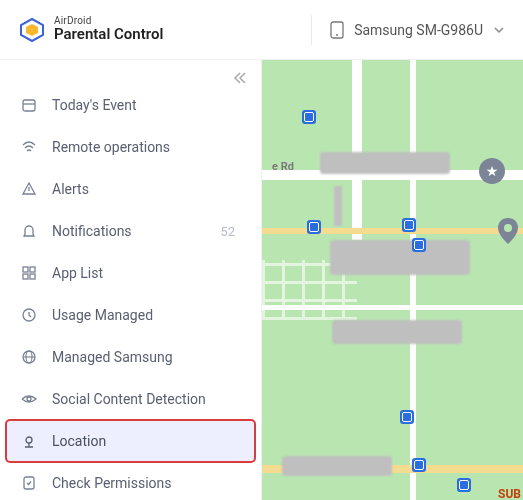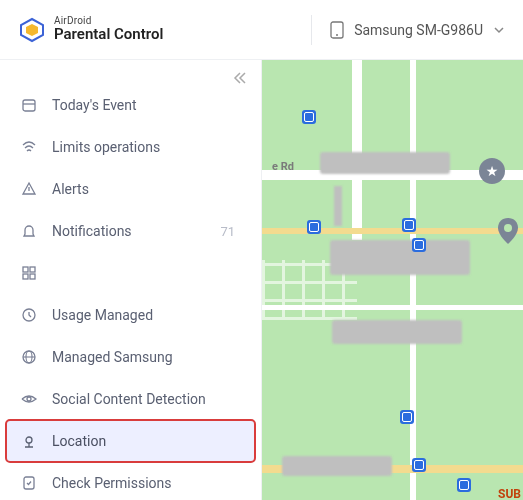--- a/index.html
+++ b/index.html
@@ -170,52 +170,53 @@
         </span>
       <span class="label">Today's Event</span>
     </div>
 
     <div class="nav-item">
       <span class="icon">
           <svg width="16" height="16" viewBox="0 0 16 16">
             <path d="M2 6 Q8 0 14 6 M4 9 Q8 5 12 9 M6 12 Q8 10 10 12" fill="none" stroke="currentColor" stroke-width="1.3"></path>
           </svg>
         </span>
-      <span class="label">Limits operations</span>
+      <span class="label">Remote operations</span>
     </div>
 
     <div class="nav-item">
       <span class="icon">
           <svg width="16" height="16" viewBox="0 0 16 16">
             <path d="M8 2 L14 13 L2 13 Z" fill="none" stroke="currentColor" stroke-width="1.3"></path>
             <line x1="8" y1="6" x2="8" y2="10" stroke="currentColor" stroke-width="1.3"></line>
           </svg>
         </span>
       <span class="label">Alerts</span>
     </div>
 
     <div class="nav-item">
       <span class="icon">
           <svg width="16" height="16" viewBox="0 0 16 16">
             <path d="M4 11 V7 a4 4 0 0 1 8 0 V11 L13 13 H3 Z" fill="none" stroke="currentColor" stroke-width="1.3"></path>
           </svg>
         </span>
       <span class="label">Notifications</span>
-      <span class="badge">71</span>
+      <span class="badge">52</span>
     </div>
 
     <div class="nav-item">
       <span class="icon">
           <svg width="16" height="16" viewBox="0 0 16 16">
             <rect x="2" y="2" width="5" height="5" fill="none" stroke="currentColor" stroke-width="1.3"></rect>
             <rect x="9" y="2" width="5" height="5" fill="none" stroke="currentColor" stroke-width="1.3"></rect>
             <rect x="2" y="9" width="5" height="5" fill="none" stroke="currentColor" stroke-width="1.3"></rect>
             <rect x="9" y="9" width="5" height="5" fill="none" stroke="currentColor" stroke-width="1.3"></rect>
           </svg>
         </span>
+      <span class="label">App List</span>
     </div>
 
     <div class="nav-item">
       <span class="icon">
           <svg width="16" height="16" viewBox="0 0 16 16">
             <circle cx="8" cy="8" r="6" fill="none" stroke="currentColor" stroke-width="1.3"></circle>
             <path d="M8 5 V8 L10 10" fill="none" stroke="currentColor" stroke-width="1.3"></path>
           </svg>
         </span>
       <span class="label">Usage Managed</span>

